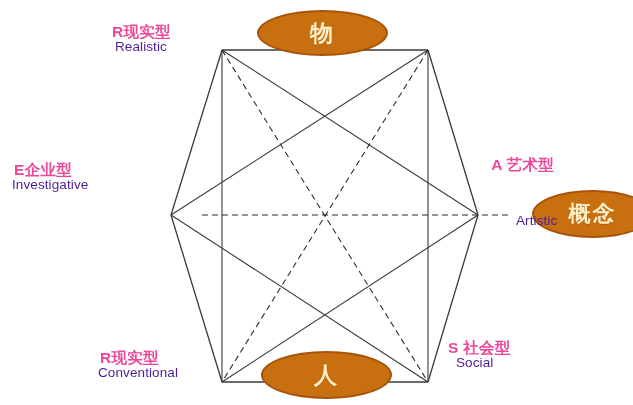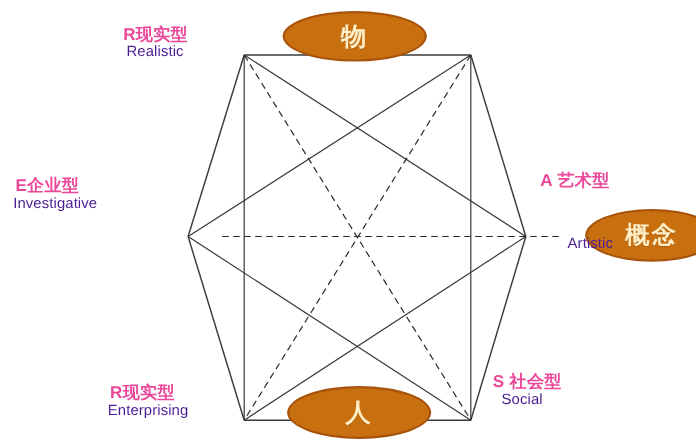--- a/index.html
+++ b/index.html
@@ -140,21 +140,21 @@
     <span class="en">Investigative</span>
   </div>
 
   <div class="node-label lbl-artistic">
     <span class="cn">A 艺术型</span>
     <span class="en">Artistic</span>
   </div>
 
   <div class="node-label lbl-enterprising">
     <span class="cn">R现实型</span>
-    <span class="en">Enterprising</span>
+    <span class="en">Conventional</span>
   </div>
 
   <div class="node-label lbl-social">
     <span class="cn">S 社会型</span>
     <span class="en">Social</span>
   </div>
 
 </div>
 
 </body></html>

